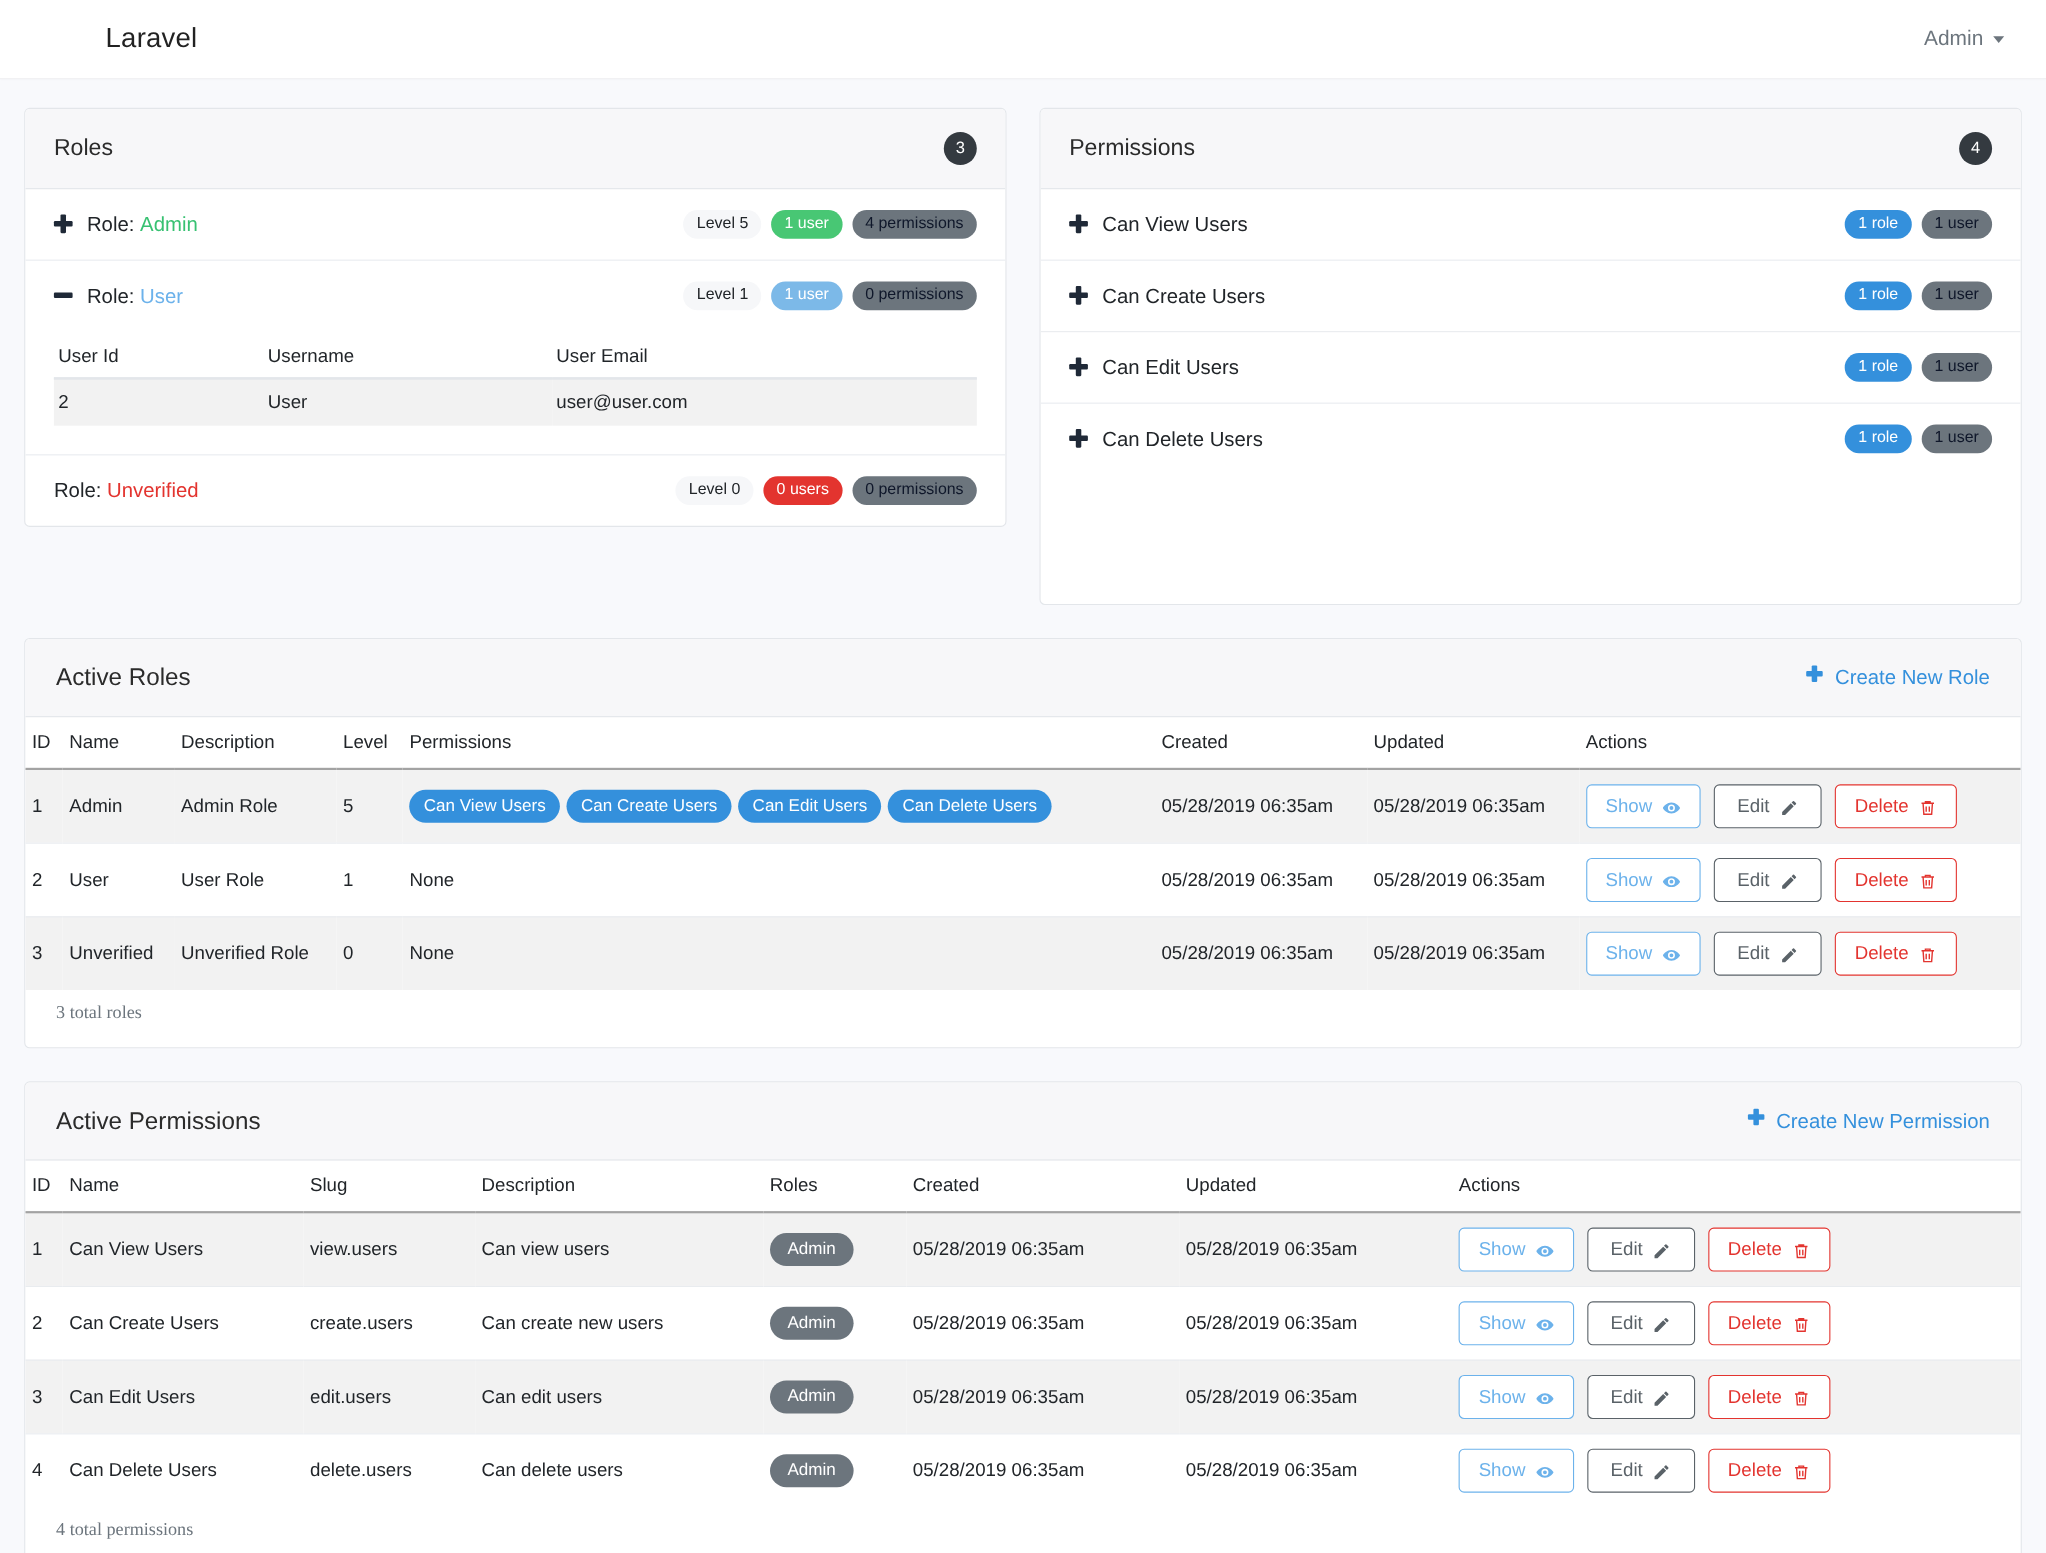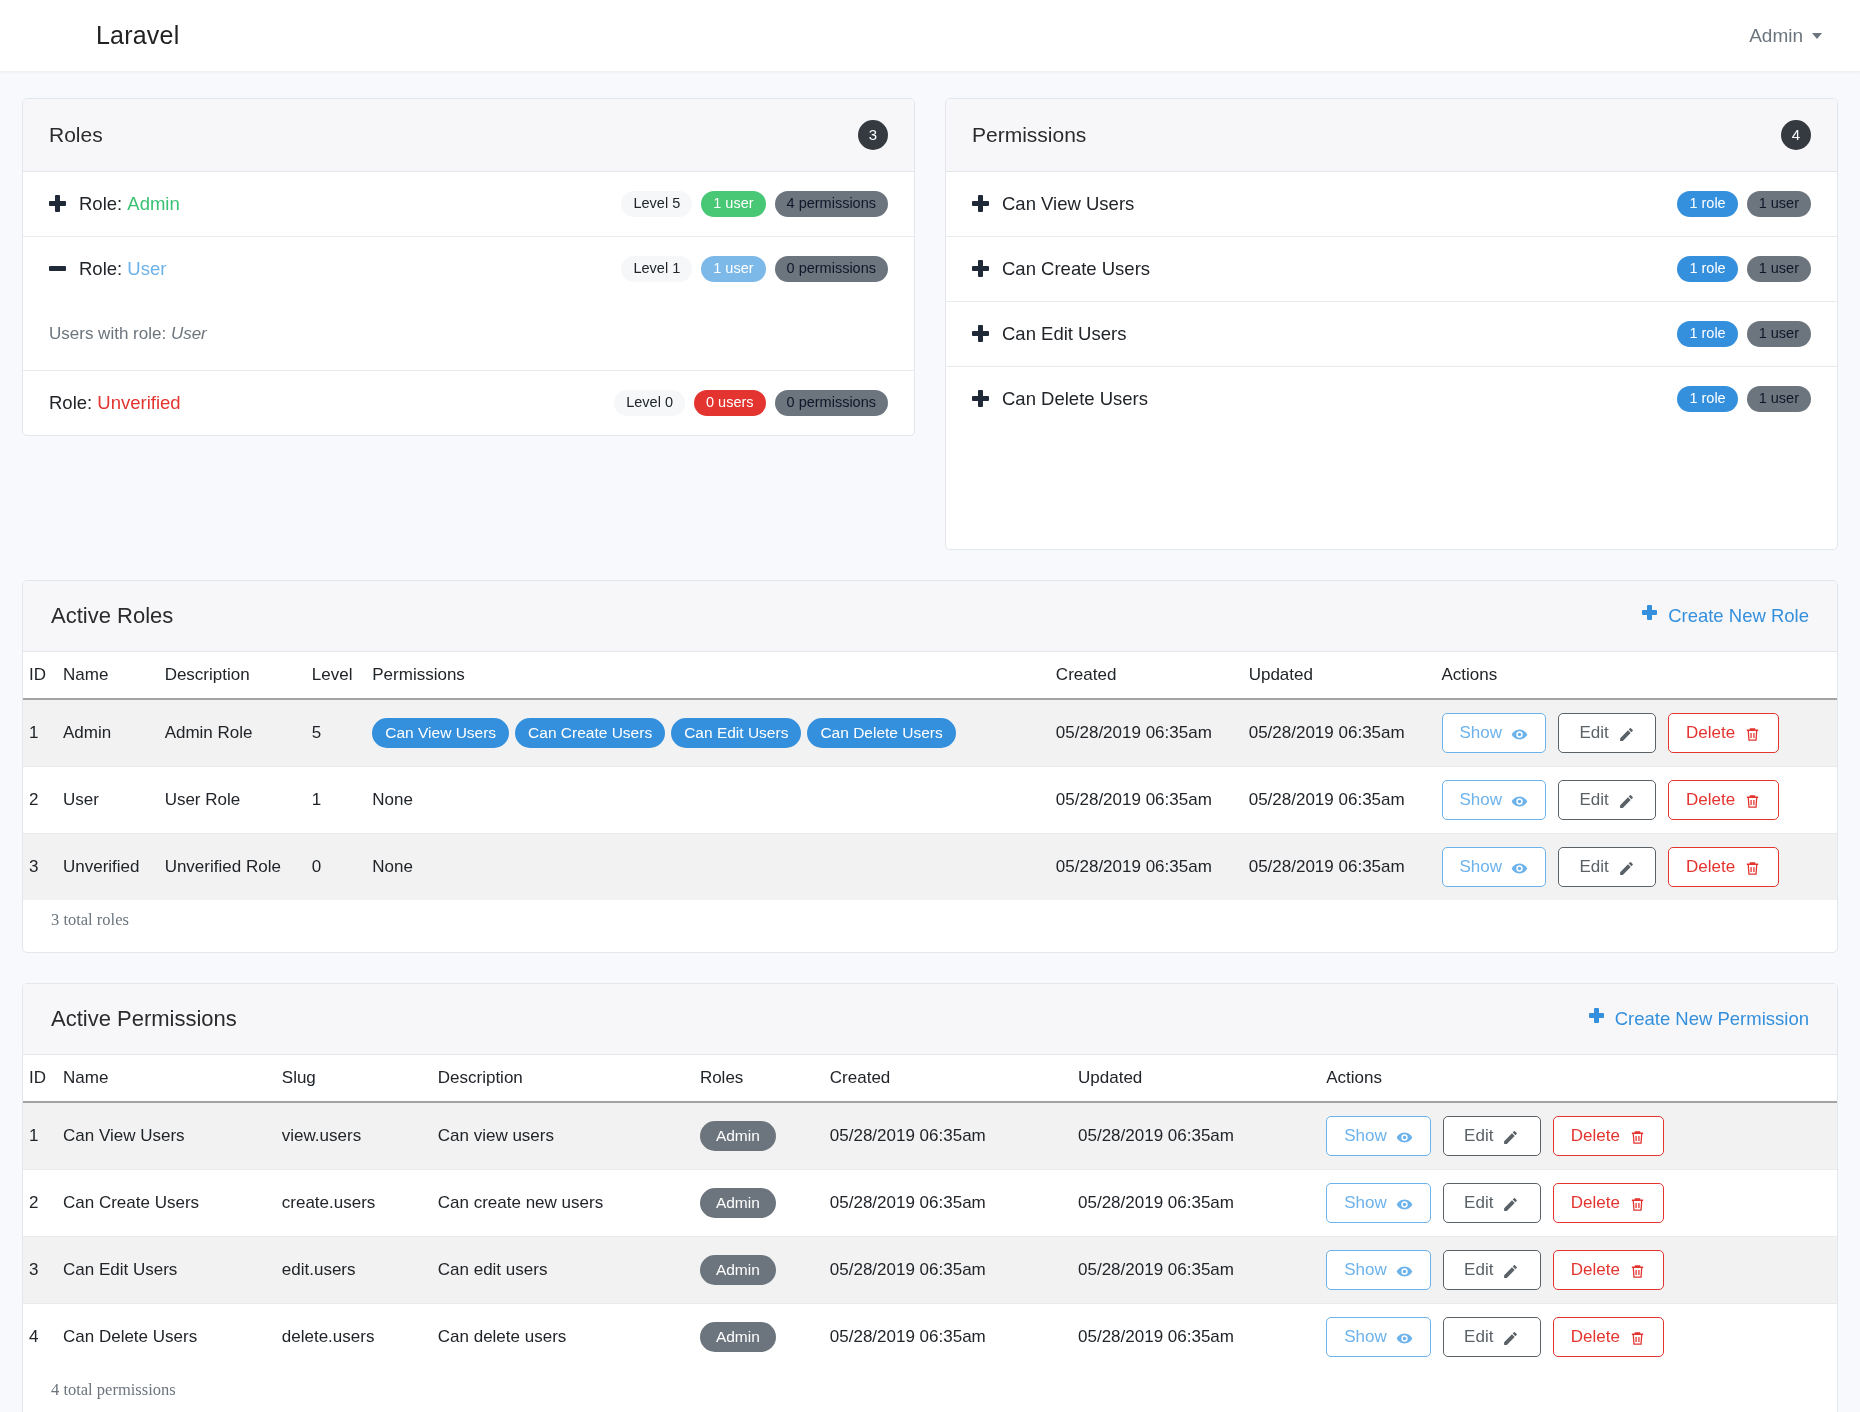--- a/index.html
+++ b/index.html
@@ -271,21 +271,36 @@
                 <span class="minus-icon"></span>
                 <span class="acc-title">Role:&nbsp;</span>
                 <span class="role-name-user">User</span>
                 <span class="acc-meta">
                   <span class="badge badge-light">Level 1</span>
                   <span class="badge badge-info">1 user</span>
                   <span class="badge badge-secondary">0 permissions</span>
                 </span>
               </div>
               <div class="acc-body">
-                <div class="inner-caption">Users with role: <i>User</i></div>
+                <table class="inner-table">
+                  <thead>
+                    <tr>
+                      <th>User Id</th>
+                      <th>Username</th>
+                      <th>User Email</th>
+                    </tr>
+                  </thead>
+                  <tbody>
+                    <tr>
+                      <td>2</td>
+                      <td>User</td>
+                      <td>user@user.com</td>
+                    </tr>
+                  </tbody>
+                </table>
               </div>
             </div>
             <div class="acc-item">
               <div class="acc-head static">
                 <span class="acc-title">Role:&nbsp;</span>
                 <span class="role-name-unverified">Unverified</span>
                 <span class="acc-meta">
                   <span class="badge badge-light">Level 0</span>
                   <span class="badge badge-danger">0 users</span>
                   <span class="badge badge-secondary">0 permissions</span>

